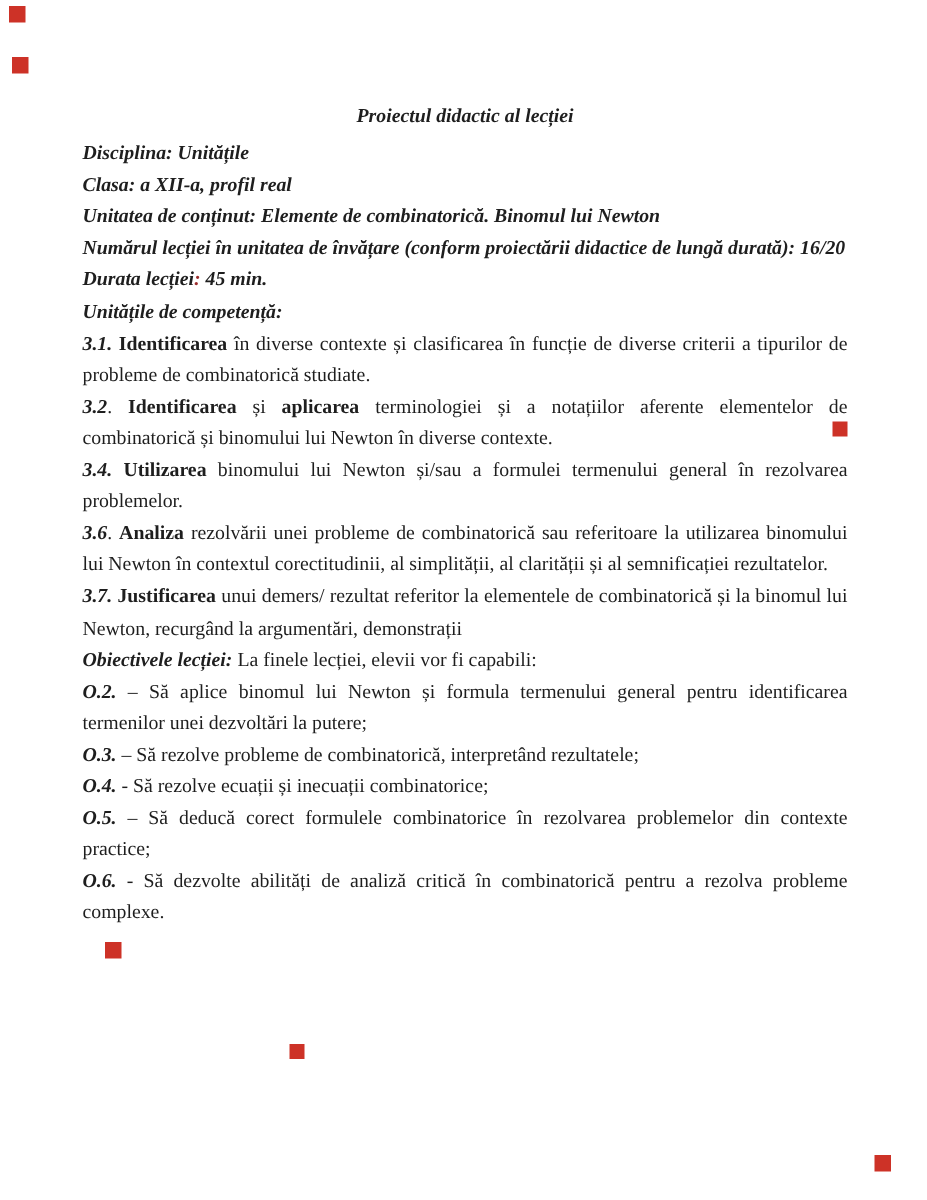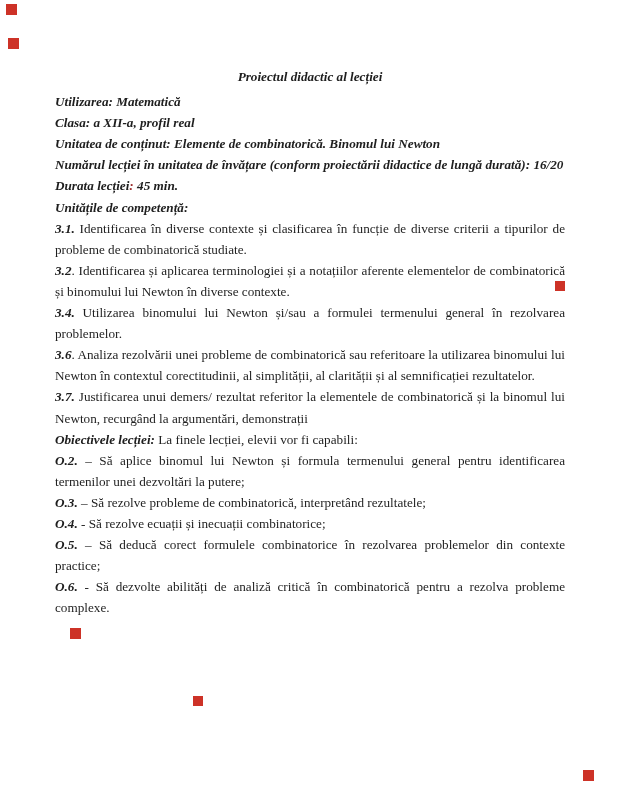--- a/index.html
+++ b/index.html
@@ -30,35 +30,35 @@
     margin:0 0 4px 0;
     text-align:center;
     font-weight:700;
     font-style:italic;
   }
   p.block{
     margin:0;
     text-align:justify;
   }
   .bi{font-weight:700;font-style:italic;}
-  .b{font-weight:400;}
+  .b{font-weight:700;}
   .r{font-weight:400;font-style:normal;}
   .red{color:var(--accent-red);}
   .marker{
     position:absolute;
     background:var(--marker-red);
   }
 </style>
 </head>
 <body>
 
 <div class="page">
   <p class="title"><span class="bi">Proiectul didactic al lecției</span></p>
 
-  <p class="block"><span class="bi">Utilizarea: Matematică</span></p>
+  <p class="block"><span class="bi">Disciplina: Unitățile</span></p>
 
   <p class="block"><span class="bi">Clasa: a XII-a, profil real</span></p>
 
   <p class="block"><span class="bi">Unitatea de conținut: Elemente de combinatorică. Binomul lui Newton</span></p>
 
   <p class="block"><span class="bi">Numărul lecției în unitatea de învățare (conform proiectării didactice de lungă durată): 16/20</span></p>
 
   <p class="block"><span class="bi">Durata lecției</span><span class="bi red">:</span><span class="bi"> 45 min.</span></p>
 
 

